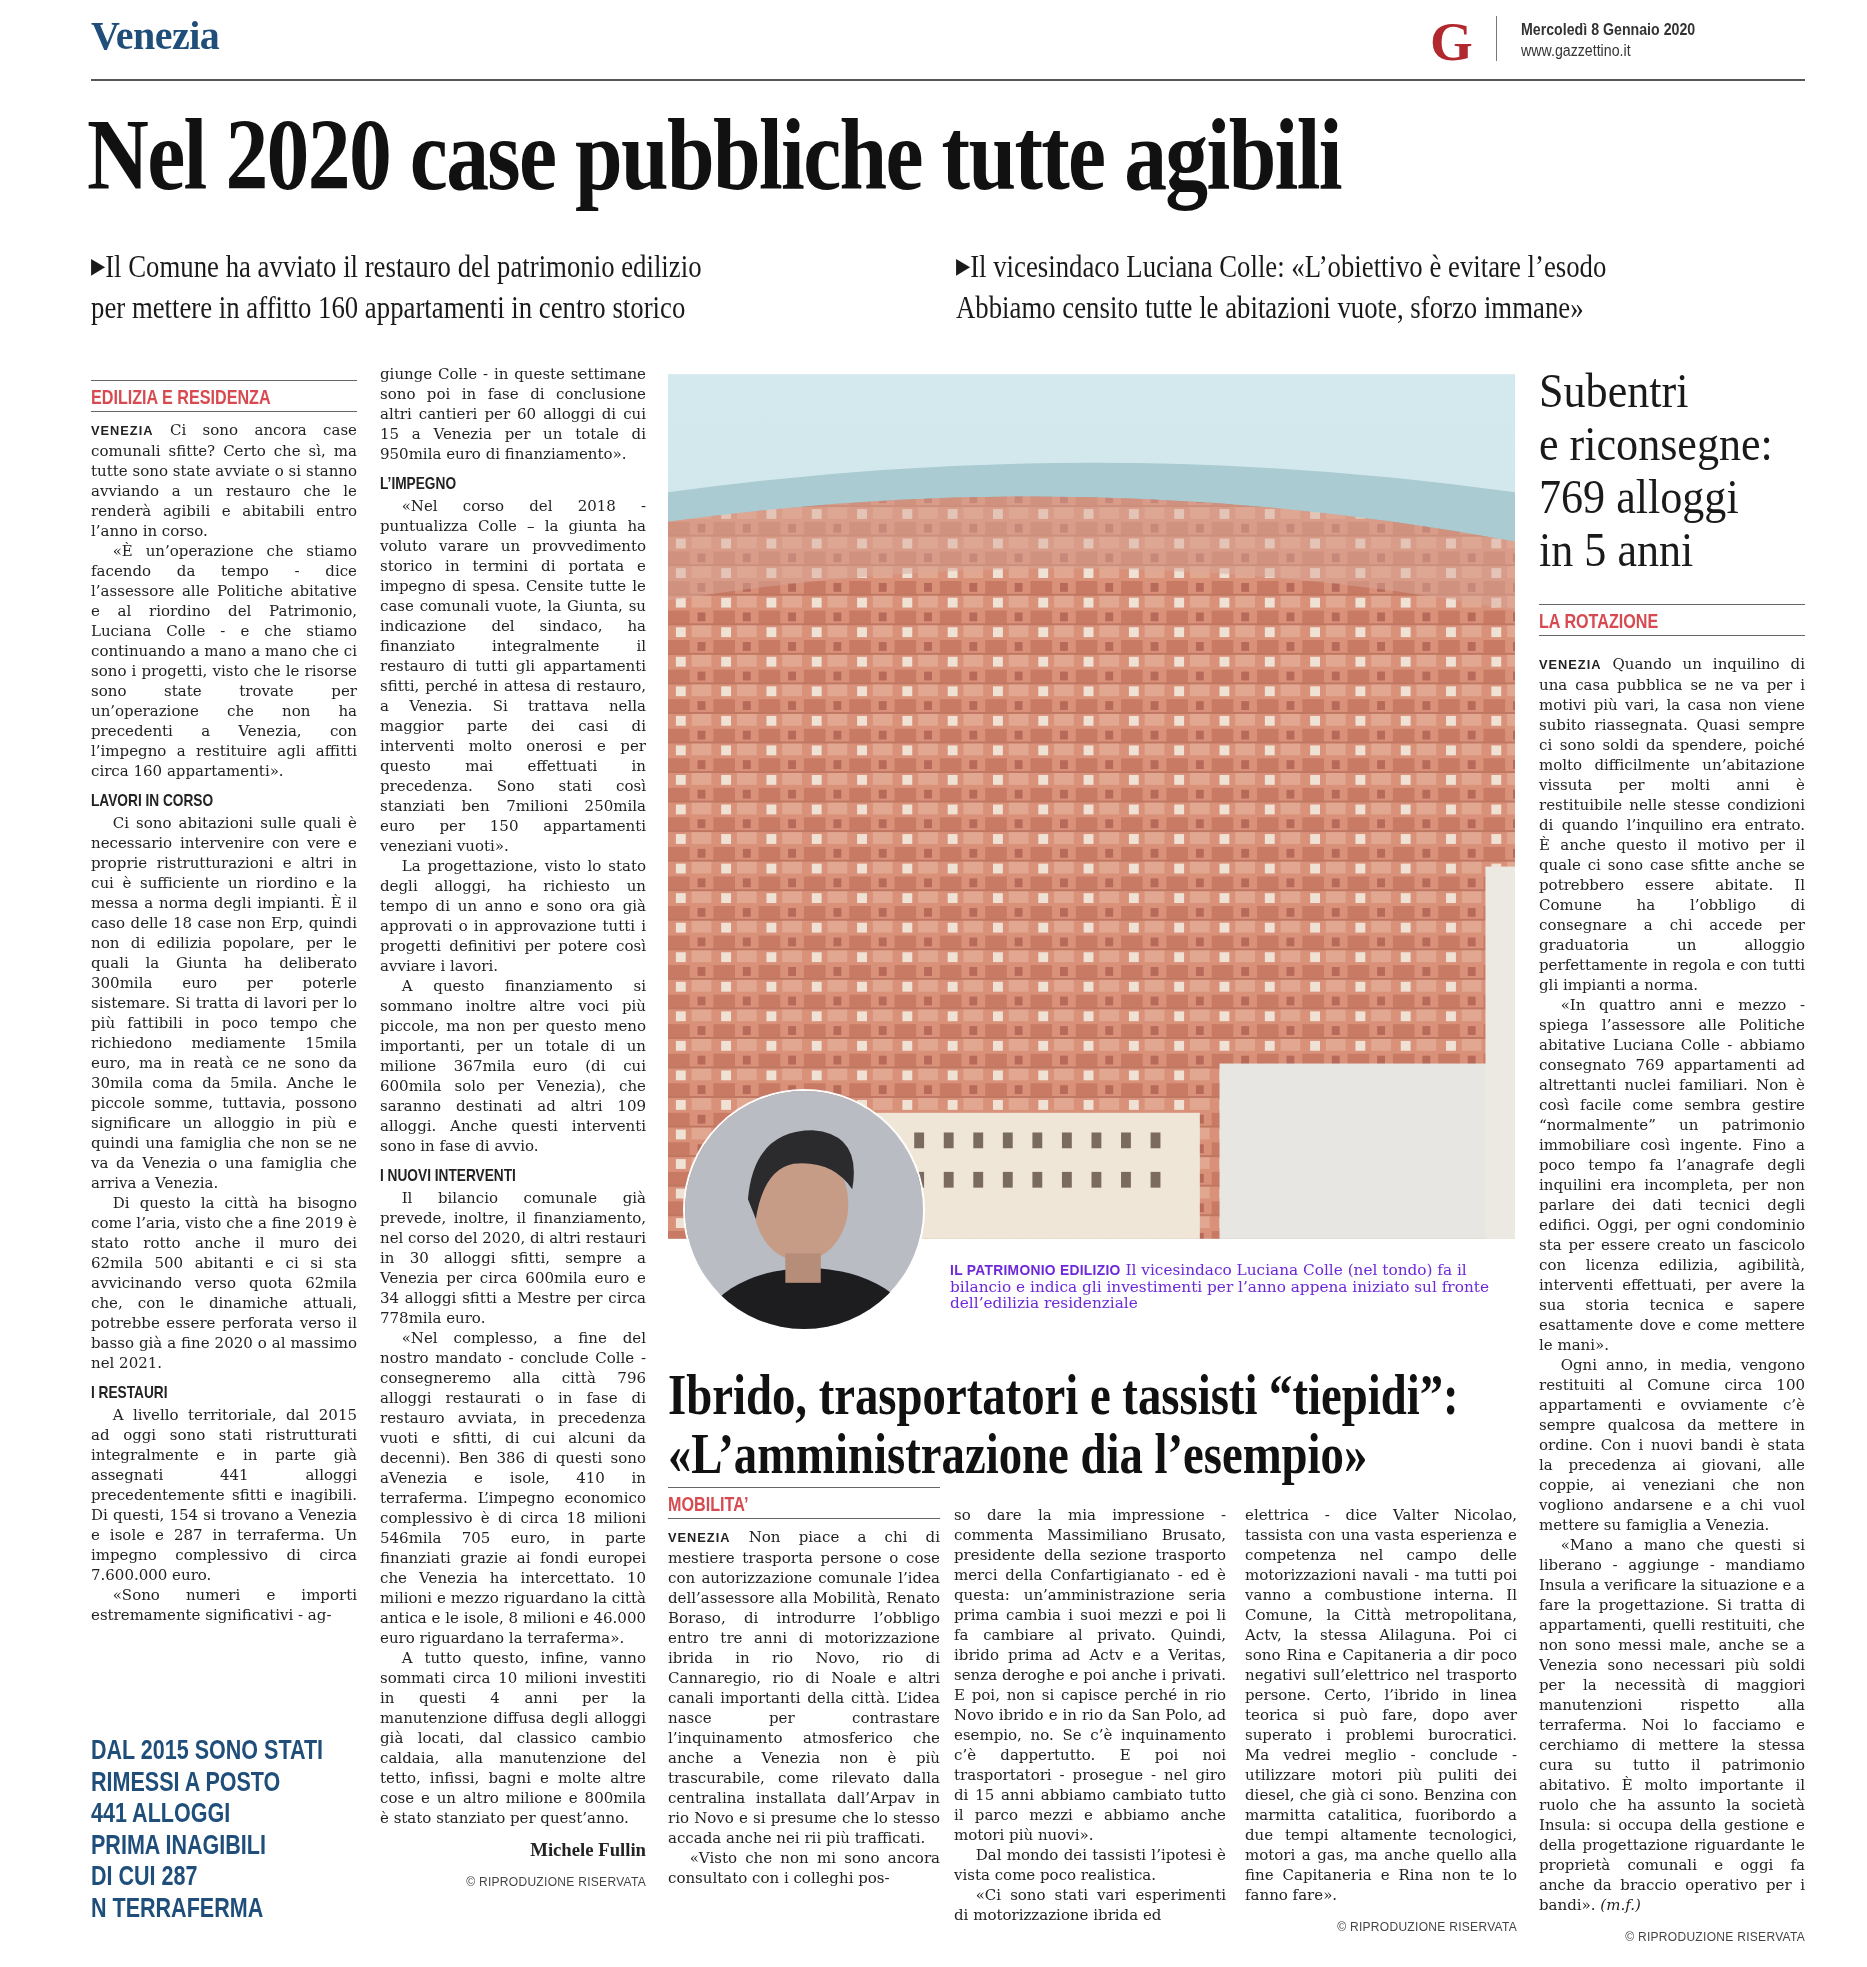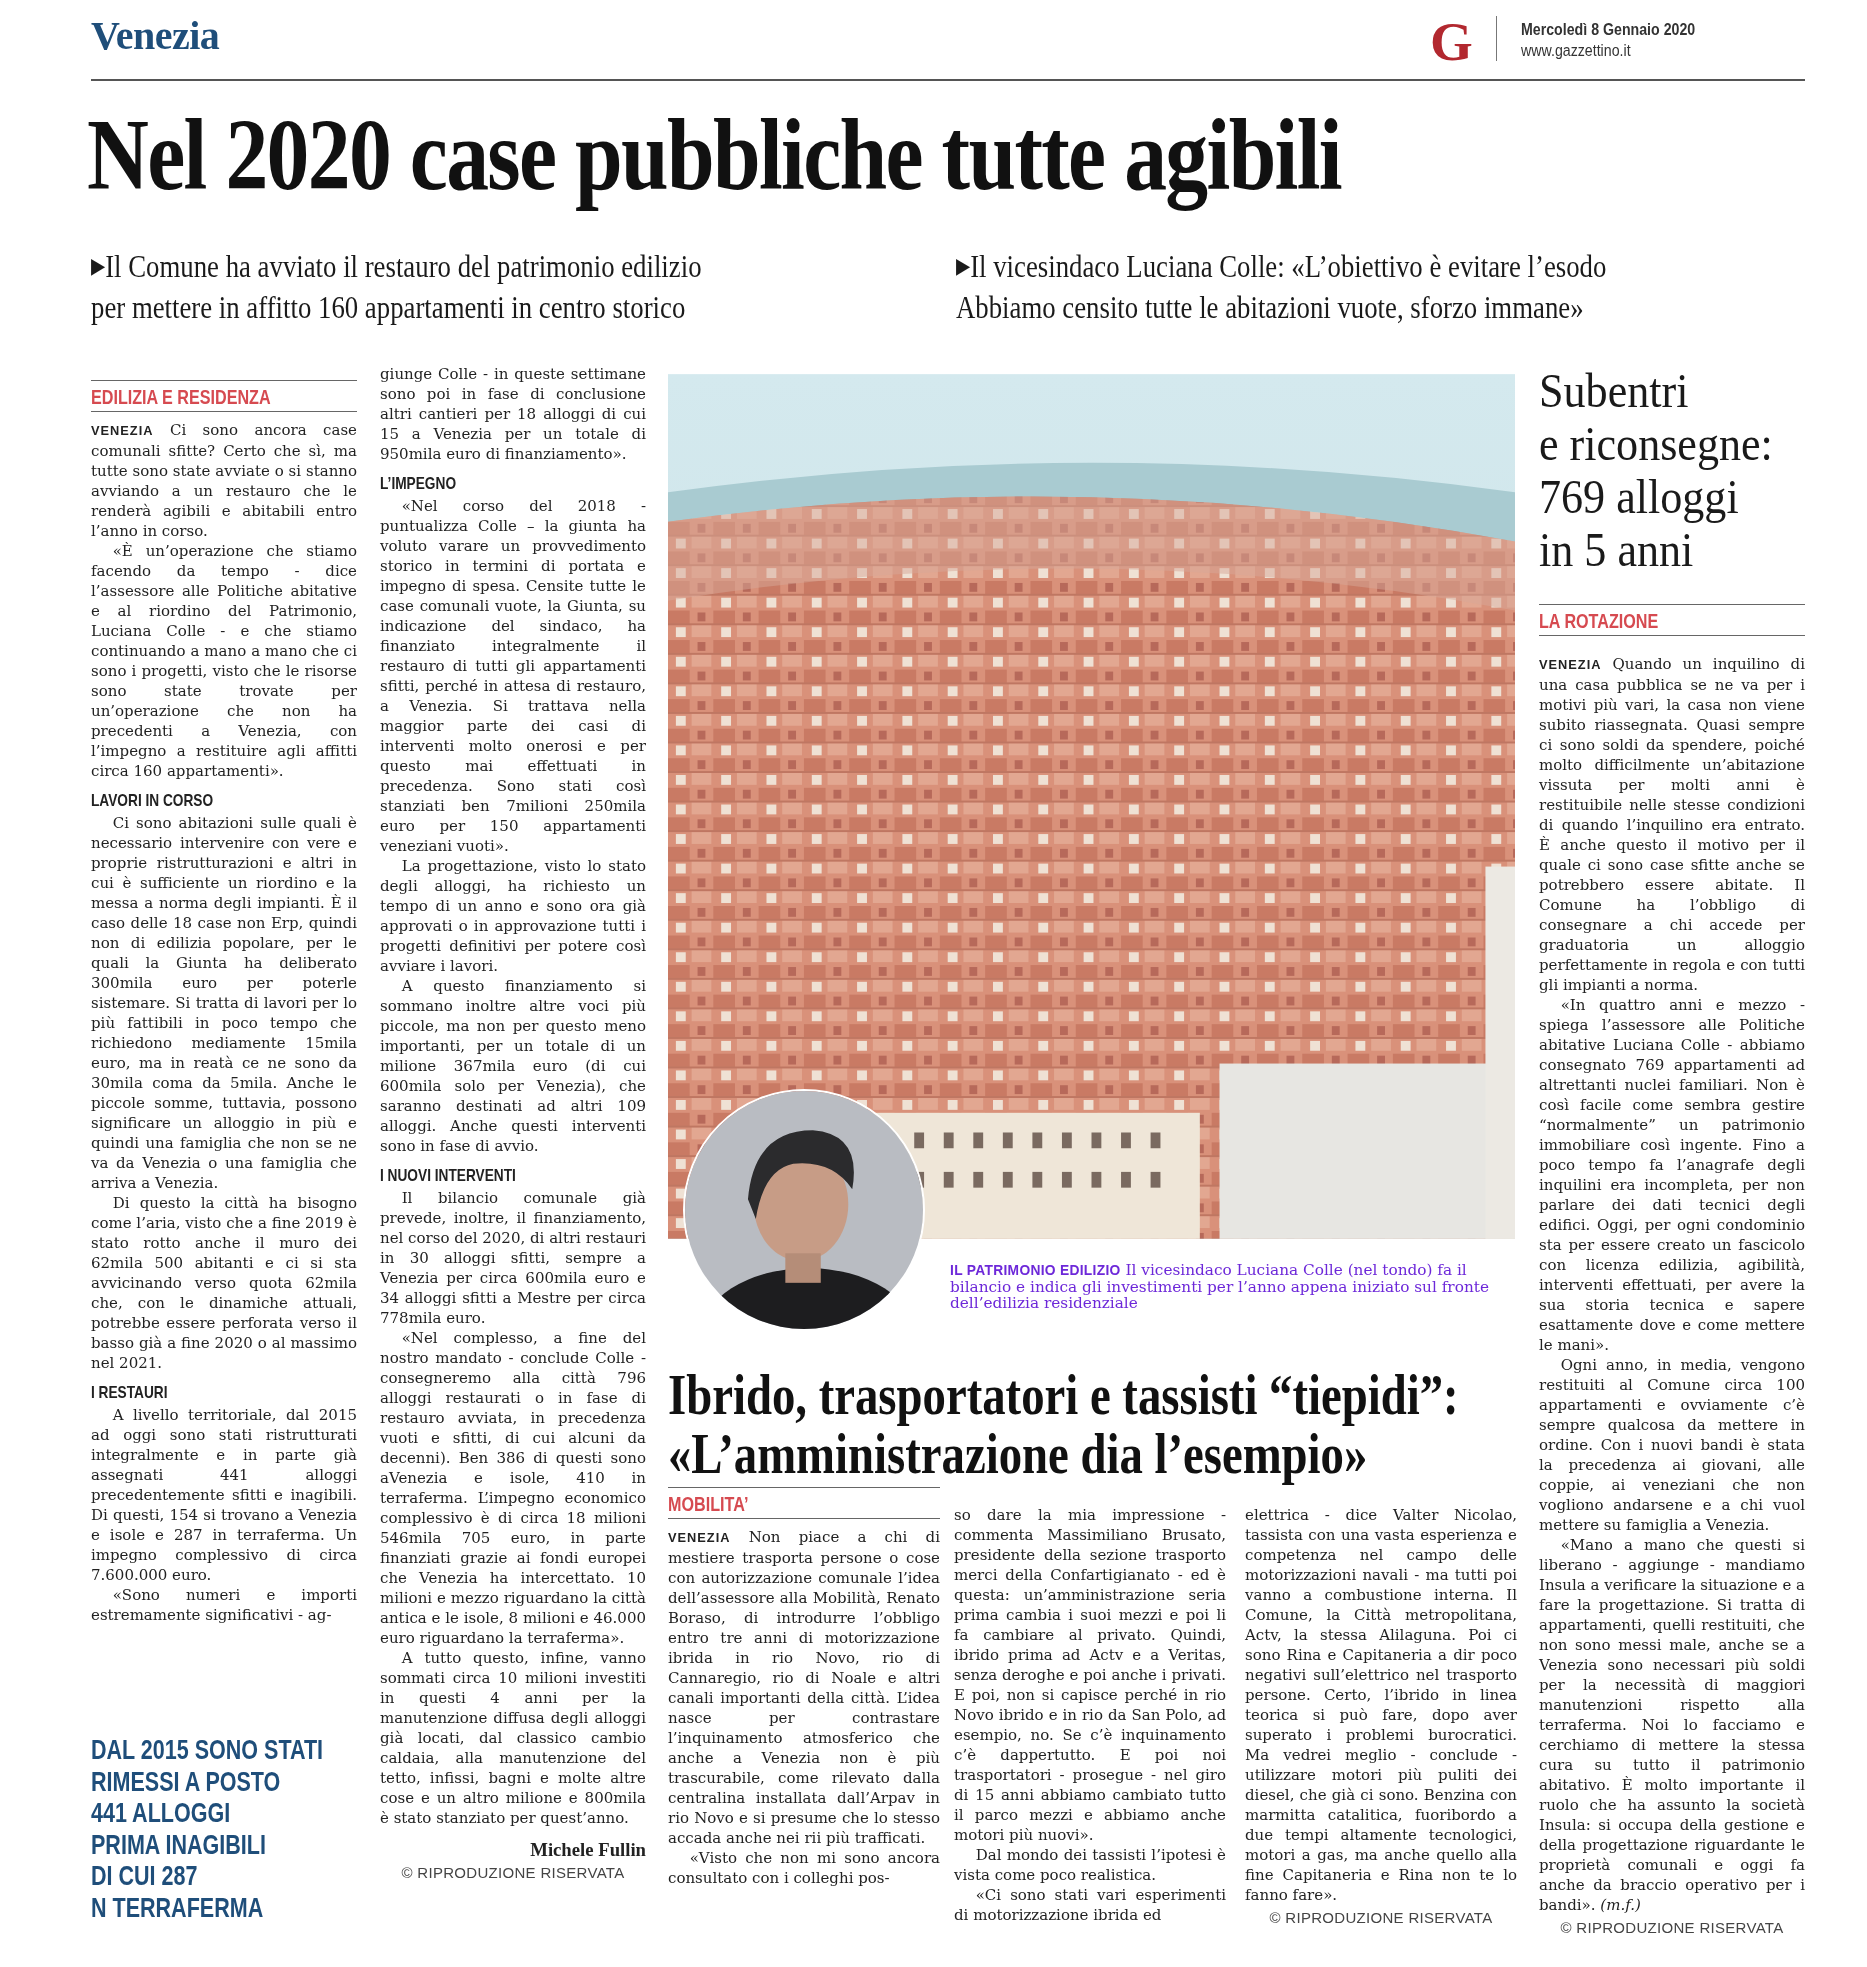--- a/index.html
+++ b/index.html
@@ -33,21 +33,21 @@
   .label-red { font-family: "Liberation Sans", sans-serif; font-weight: bold; font-size: 20.7px; color: #d64a50; transform: scaleX(0.78); transform-origin: left; white-space: nowrap; display: inline-block; }
   .subhead { font-family: "Liberation Sans", sans-serif; font-weight: bold; font-size: 16.7px; color: #222; transform: scaleX(0.82); transform-origin: left; white-space: nowrap; display: block; margin: 9.9px 0 2px 0; }
 
   .c1 { left: 91px; top: 380px; width: 266px; }
   .c2 { left: 380px; top: 364px; width: 266px; }
   .c3 { left: 1539px; top: 618px; width: 266px; }
 
   .pullquote { left: 91px; top: 1734px; font-family: "Liberation Sans", sans-serif; font-weight: bold; font-size: 27.6px; line-height: 31.5px; color: #1f4e7a; transform: scaleX(0.78); transform-origin: left; white-space: nowrap; }
 
   .byline { font-family: "Liberation Serif", serif; font-weight: bold; font-size: 18.7px; text-align: right; margin-top: 12px; }
-  .rights { font-family: "Liberation Sans", sans-serif; font-size: 15px; color: #444; text-align: center; margin-top: 3px; letter-spacing: 0.3px; }
+  .rights { font-family: "Liberation Sans", sans-serif; font-size: 12px; color: #444; text-align: right; margin-top: 12px; letter-spacing: 0.3px; }
 
   
   .photo { left: 668px; top: 374px; width: 847px; height: 865px; overflow: hidden; }
   .portrait { left: 683px; top: 1089px; width: 242px; height: 242px; border-radius: 50%; overflow: hidden; border: 2px solid #fff; }
   .caption { left: 950px; top: 1243px; width: 561px; font-family: "DejaVu Serif", serif; font-size: 15.3px; line-height: 16px; color: #6d28d9; margin-top: 19px; }
   .caption .cap-label { font-family: "Liberation Sans", sans-serif; font-weight: bold; font-size: 13.8px; letter-spacing: 0.3px; }
 
   
   .side-head { left: 1539px; top: 364px; font-family: "Liberation Serif", serif; font-size: 49px; line-height: 53px; color: #1a1a1a; transform: scaleX(0.9); transform-origin: left; }
   .side-label { left: 1539px; top: 604px; width: 266px; }
@@ -96,21 +96,21 @@
 <div class="abs pullquote">
   <div>DAL 2015 SONO STATI</div>
   <div>RIMESSI A POSTO</div>
   <div>441 ALLOGGI</div>
   <div>PRIMA INAGIBILI</div>
   <div>DI CUI 287</div>
   <div>N TERRAFERMA</div>
 </div>
 
 <div class="abs col c2">
-  <p class="lead">giunge Colle - in queste settimane sono poi in fase di conclusione altri cantieri per 18 alloggi di cui 15 a Venezia per un totale di 950mila euro di finanziamento».</p>
+  <p class="lead">giunge Colle - in queste settimane sono poi in fase di conclusione altri cantieri per 60 alloggi di cui 15 a Venezia per un totale di 950mila euro di finanziamento».</p>
   <span class="subhead">L’IMPEGNO</span>
   <p>«Nel corso del 2018 - puntualizza Colle – la giunta ha voluto varare un provvedimento storico in termini di portata e impegno di spesa. Censite tutte le case comunali vuote, la Giunta, su indicazione del sindaco, ha finanziato integralmente il restauro di tutti gli appartamenti sfitti, perché in attesa di restauro, a Venezia. Si trattava nella maggior parte dei casi di interventi molto onerosi e per questo mai effettuati in precedenza. Sono stati così stanziati ben 7milioni 250mila euro per 150 appartamenti veneziani vuoti».</p>
   <p>La progettazione, visto lo stato degli alloggi, ha richiesto un tempo di un anno e sono ora già approvati o in approvazione tutti i progetti definitivi per potere così avviare i lavori.</p>
   <p>A questo finanziamento si sommano inoltre altre voci più piccole, ma non per questo meno importanti, per un totale di un milione 367mila euro (di cui 600mila solo per Venezia), che saranno destinati ad altri 109 alloggi. Anche questi interventi sono in fase di avvio.</p>
   <span class="subhead">I NUOVI INTERVENTI</span>
   <p>Il bilancio comunale già prevede, inoltre, il finanziamento, nel corso del 2020, di altri restauri in 30 alloggi sfitti, sempre a Venezia per circa 600mila euro e 34 alloggi sfitti a Mestre per circa 778mila euro.</p>
   <p>«Nel complesso, a fine del nostro mandato - conclude Colle - consegneremo alla città 796 alloggi restaurati o in fase di restauro avviata, in precedenza vuoti e sfitti, di cui alcuni da decenni). Ben 386 di questi sono aVenezia e isole, 410 in terraferma. L’impegno economico complessivo è di circa 18 milioni 546mila 705 euro, in parte finanziati grazie ai fondi europei che Venezia ha intercettato. 10 milioni e mezzo riguardano la città antica e le isole, 8 milioni e 46.000 euro riguardano la terraferma».</p>
   <p>A tutto questo, infine, vanno sommati circa 10 milioni investiti in questi 4 anni per la manutenzione diffusa degli alloggi già locati, dal classico cambio caldaia, alla manutenzione del tetto, infissi, bagni e molte altre cose e un altro milione e 800mila è stato stanziato per quest’anno.</p>
   <div class="byline">Michele Fullin</div>
   <div class="rights">© RIPRODUZIONE RISERVATA</div>

